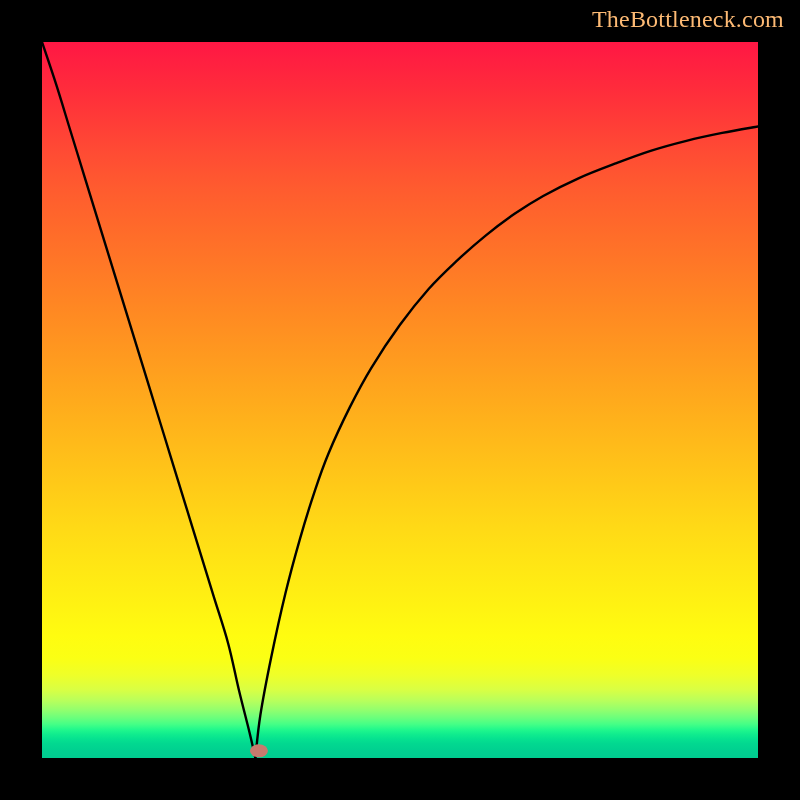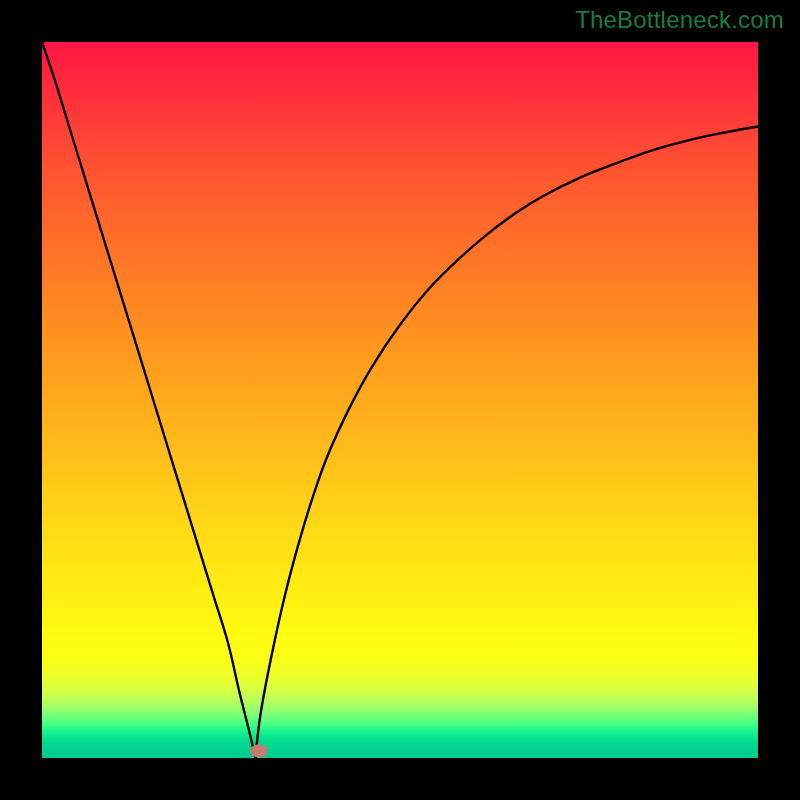--- a/index.html
+++ b/index.html
@@ -62,22 +62,22 @@
     );
   }
   svg.curve {
     position: absolute;
     inset: 0;
   }
   .watermark {
     position: absolute;
     top: 6px;
     right: 16px;
-    color: #15803d;
-    font-family: Liberation Sans, sans-serif;
+    color: #fdba74;
+    font-family: Liberation Serif, serif;
     font-size: 24px;
     font-weight: 400;
     letter-spacing: 0.2px;
   }
 </style>
 </head>
 <body>
 
 <div class="frame">
   <div class="plot-area">

